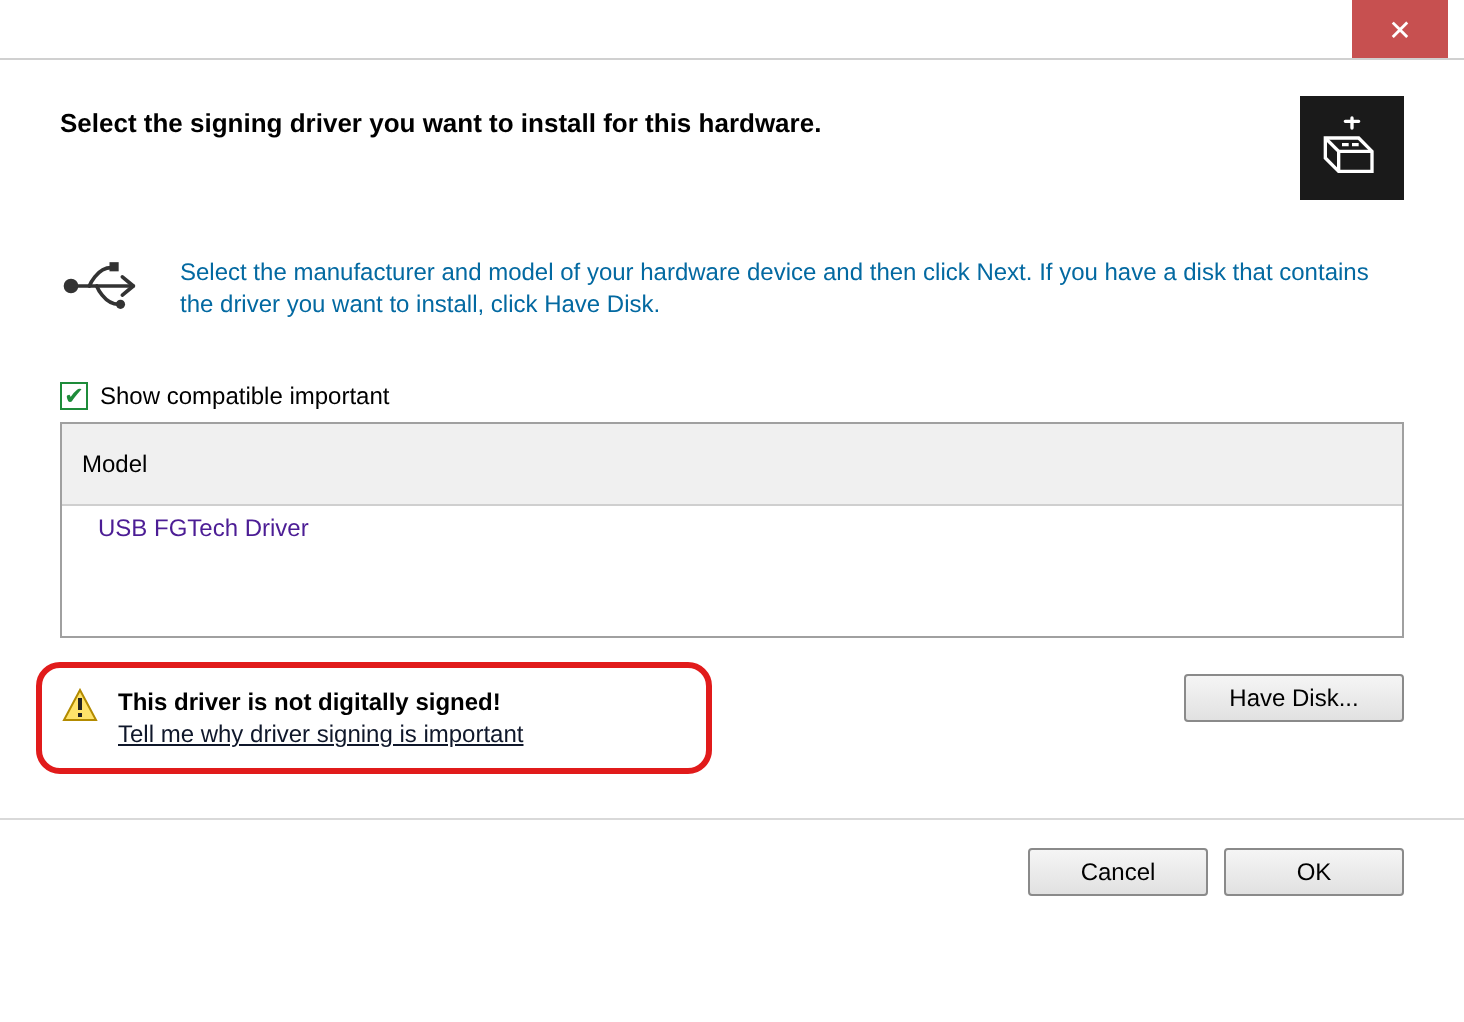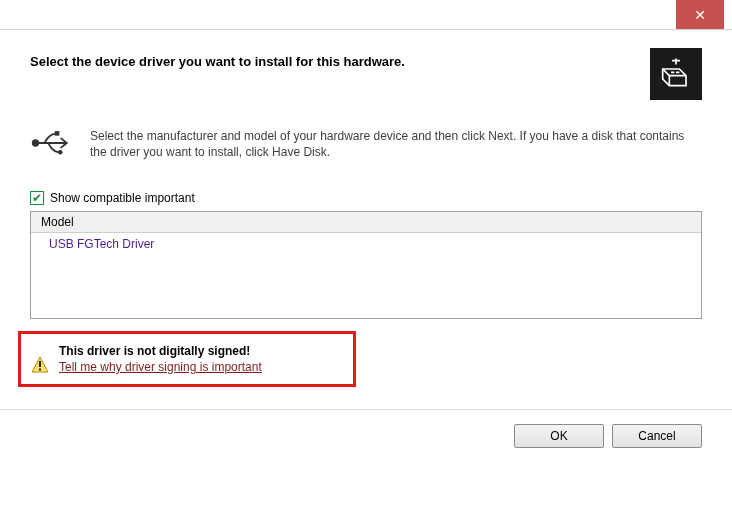--- a/index.html
+++ b/index.html
@@ -60,21 +60,21 @@
     align-items: flex-start;
     gap: 16px;
     margin-bottom: 30px;
   }
   .usb-icon {
     width: 44px;
     flex-shrink: 0;
   }
   .instr-text {
     font-size: 12px;
-    color: #404040;
+    color: #0369a1;
     line-height: 1.35;
   }
   .checkbox-row {
     display: flex;
     align-items: center;
     gap: 6px;
     margin-bottom: 6px;
   }
   .checkbox-box {
     width: 14px;
@@ -92,58 +92,58 @@
   }
   .model-list {
     border: 1px solid #a0a0a0;
     height: 108px;
     background: #fff;
     overflow: hidden;
   }
   .model-header {
     background: #f0f0f0;
     border-bottom: 1px solid #cfcfcf;
-    padding: 3px 10px;
+    padding: 13px 10px;
     font-size: 12px;
   }
   .model-item {
     padding: 4px 18px;
     color: #4c1d95;
     font-size: 12px;
   }
   .warning-area {
     margin-top: 12px;
     display: flex;
     justify-content: space-between;
     align-items: flex-start;
   }
   .warning-box {
     border: 3px solid #e11b1b;
-    border-radius: 0;
+    border-radius: 12px;
     padding: 10px 12px 10px 10px;
     display: flex;
-    align-items: flex-end;
+    align-items: flex-start;
     gap: 10px;
     flex: 0 0 auto;
     width: 338px;
     margin-left: -12px;
   }
   .warn-icon {
     width: 18px;
     height: 18px;
     flex-shrink: 0;
   }
   .warn-text {
     font-size: 12px;
   }
   .warn-title {
     font-weight: bold;
   }
   .warn-link {
-    color: #7f1d1d;
+    color: #0f172a;
     text-decoration: underline;
     cursor: pointer;
     display: inline-block;
     margin-top: 2px;
   }
   .have-disk-wrap {
     padding-top: 6px;
   }
   .win-btn {
     min-width: 90px;
@@ -170,21 +170,21 @@
 
 <div class="titlebar">
   <div class="close-btn">
     <span>✕</span>
   </div>
 </div>
 
 <div class="content">
 
   <div class="header-row">
-    <div class="header-title">Select the device driver you want to install for this hardware.</div>
+    <div class="header-title">Select the signing driver you want to install for this hardware.</div>
     <div class="header-icon">
       <svg viewBox="0 0 48 48" width="40" height="40">
         <g fill="none" stroke="#fff" stroke-width="2">
           <path d="M8 18 L28 18 L36 26 L36 38 L16 38 L8 30 Z"></path>
           <path d="M16 38 L16 26 L36 26"></path>
           <path d="M8 18 L16 26"></path>
           <path d="M24 12 L24 6 M20 8 L28 8" stroke-linecap="round"></path>
           <path d="M18 22 L22 22 M24 22 L28 22" stroke="#fff"></path>
         </g>
       </svg>
@@ -227,20 +227,23 @@
           <path d="M9 1 L17 16 H1 Z" fill="#ffe36b" stroke="#b38b00" stroke-width="1"></path>
           <rect x="8" y="5" width="2" height="6" fill="#222"></rect>
           <rect x="8" y="12.5" width="2" height="2" fill="#222"></rect>
         </svg>
       </div>
       <div class="warn-text">
         <div class="warn-title">This driver is not digitally signed!</div>
         <a class="warn-link">Tell me why driver signing is important</a>
       </div>
     </div>
+    <div class="have-disk-wrap">
+      <button class="win-btn" style="min-width:110px">Have Disk...</button>
+    </div>
   </div>
 
 </div>
 
 <div class="footer-row">
+  <button class="win-btn">Cancel</button>
   <button class="win-btn">OK</button>
-  <button class="win-btn">Cancel</button>
 </div>
 
 </body></html>

